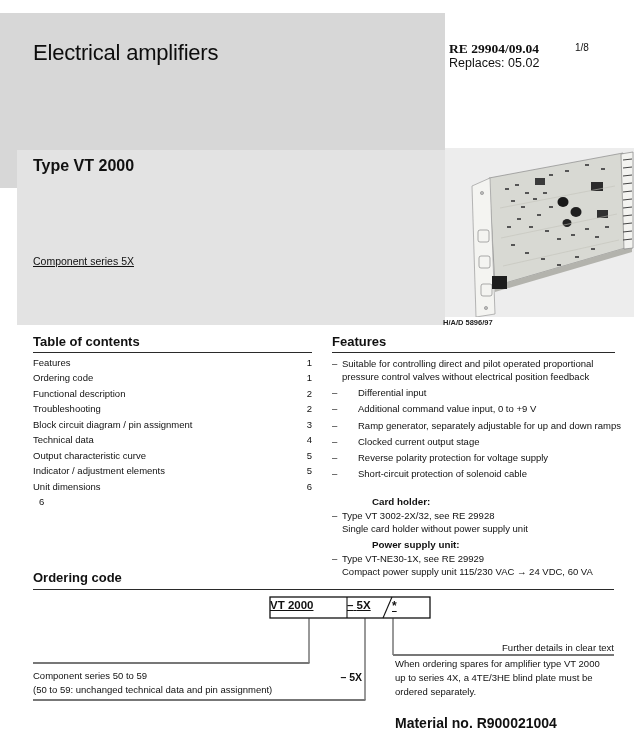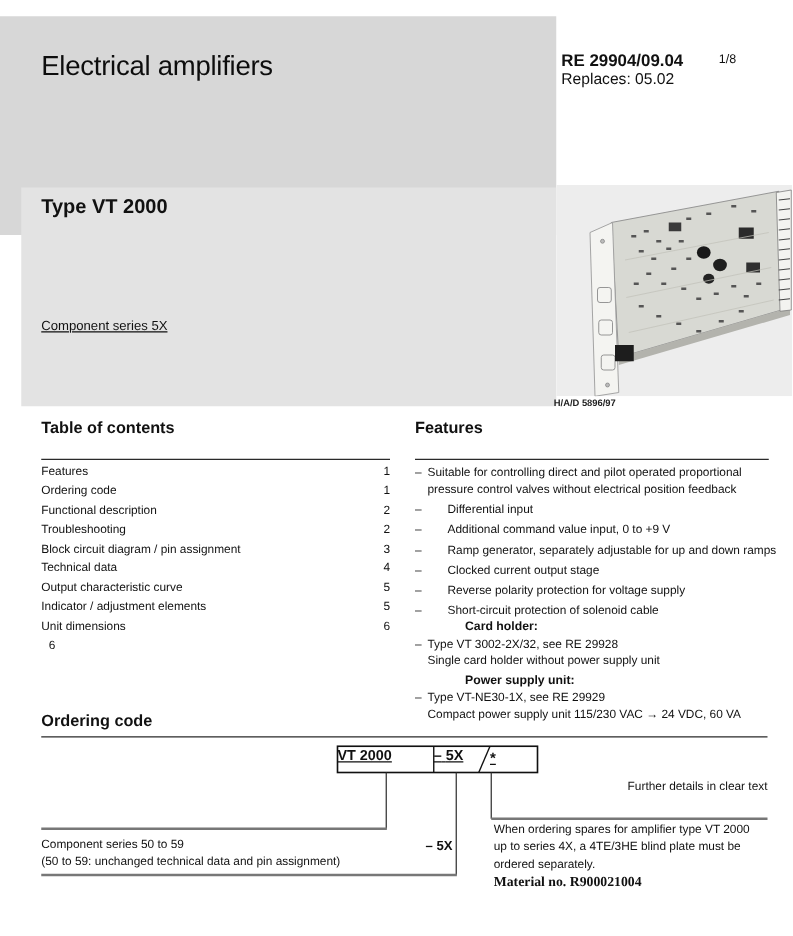--- a/index.html
+++ b/index.html
@@ -7,28 +7,28 @@
         font-family:"Liberation Sans", sans-serif;color:#111;}
 
   
   .hdr-gray{position:absolute;left:0;top:13px;width:445px;height:175px;background:#d7d7d7;}
   .inner-gray{position:absolute;left:17px;top:150px;width:428px;height:175px;background:#e3e3e3;}
   .photo{position:absolute;left:445px;top:148px;width:189px;height:169px;}
   .photocap{position:absolute;left:443px;top:318px;font-size:7.5px;font-weight:bold;color:#222;}
 
   .title{position:absolute;left:33px;top:40px;margin:0;font-size:22px;font-weight:400;
          letter-spacing:-0.2px;color:#0d0d0d;}
-  .docnum{position:absolute;left:449px;top:41px;font-size:13.5px;font-weight:bold;white-space:nowrap;}
+  .docnum{position:absolute;left:449px;top:41px;font-size:13.5px;font-weight:bold;white-space:nowrap;font-family:Liberation Serif, serif;}
   .pageind{position:absolute;left:575px;top:42px;font-size:10px;}
   .replaces{position:absolute;left:449px;top:56px;font-size:12.5px;white-space:nowrap;}
   .typelabel{position:absolute;left:33px;top:157px;font-size:16px;font-weight:bold;}
   .serieslabel{position:absolute;left:33px;top:255px;font-size:10.5px;text-decoration:underline;}
 
   
-  .sect-h{font-size:13px;font-weight:bold;line-height:15px;padding-bottom:18px;
+  .sect-h{font-size:13px;font-weight:bold;line-height:15px;padding-bottom:3px;
           border-bottom:1.6px solid #2a2a2a;}
 
   
   .toc{position:absolute;left:33px;top:334px;width:279px;}
   .toc-rows{margin-top:4px;}
   .toc-row{display:flex;justify-content:space-between;align-items:baseline;
            font-size:9.5px;height:15.45px;white-space:nowrap;}
   .toc-row .pg{margin-left:6px;}
 
   
@@ -44,24 +44,24 @@
 
   
   .ordering-h{position:absolute;left:33px;top:568px;width:581px;}
   .diagram{position:absolute;left:0;top:590px;width:634px;height:159px;}
   .diagram svg{position:absolute;left:0;top:0;}
   .dg-txt{position:absolute;font-size:9.5px;line-height:12.8px;}
   .boxcell{position:absolute;top:9px;font-weight:bold;font-size:11.5px;
            white-space:nowrap;text-decoration:underline;}
   .tag5x{position:absolute;left:310px;top:81px;width:52px;text-align:right;
          font-weight:bold;font-size:10.5px;white-space:nowrap;}
-  .further{position:absolute;left:400px;top:34px;width:214px;text-align:right;
+  .further{position:absolute;left:400px;top:52px;width:214px;text-align:right;
            font-size:9.5px;white-space:nowrap;}
   .note{position:absolute;left:395px;top:67px;width:230px;font-size:9.5px;line-height:14px;}
-  .material{position:absolute;left:395px;top:110px;font-size:11px;font-weight:bold;white-space:nowrap;font-family:Liberation Serif, serif;}
+  .material{position:absolute;left:395px;top:125px;font-size:14px;font-weight:bold;white-space:nowrap;}
   .a1{left:33px;top:47px;width:292px;}
   .a2{left:33px;top:79px;width:330px;line-height:14px;}
 </style>
 </head>
 <body>
 
 <div class="page">
 
   <div class="hdr-gray"></div>
   <div class="inner-gray"></div>

